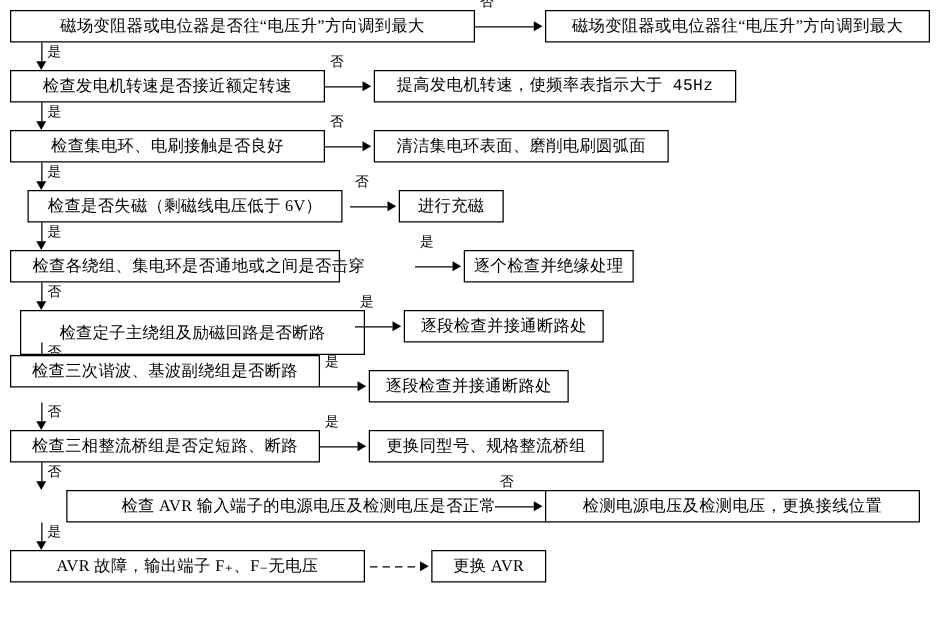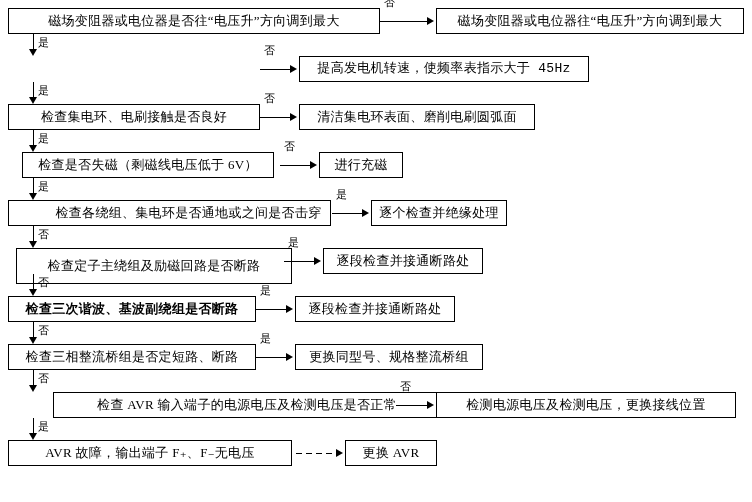--- a/index.html
+++ b/index.html
@@ -70,20 +70,21 @@
 
 <div id="canvas">
     <div class="node" style="left:8px;top:8px;width:372px;height:26px;">磁场变阻器或电位器是否往“电压升”方向调到最大</div>
     <div class="conn h-line" style="left:380px;top:21px;width:47px;"></div>
     <div class="arrow-right" style="left:427px;top:17px;"></div>
     <div class="label" style="left:384px;top:-3px;">否</div>
     <div class="node" style="left:436px;top:8px;width:308px;height:26px;">磁场变阻器或电位器往“电压升”方向调到最大</div>
     <div class="conn v-line" style="left:33px;top:34px;height:15px;"></div>
     <div class="arrow-down" style="left:29px;top:49px;"></div>
     <div class="label" style="left:38px;top:37px;">是</div>
+    <div class="node" style="left:8px;top:56px;width:252px;height:26px;">检查发电机转速是否接近额定转速</div>
     <div class="conn h-line" style="left:260px;top:69px;width:30px;"></div>
     <div class="arrow-right" style="left:290px;top:65px;"></div>
     <div class="label" style="left:264px;top:45px;">否</div>
     <div class="node" style="left:299px;top:56px;width:290px;height:26px;font-family:Liberation Mono, monospace;">提高发电机转速，使频率表指示大于 45Hz</div>
     <div class="conn v-line" style="left:33px;top:82px;height:15px;"></div>
     <div class="arrow-down" style="left:29px;top:97px;"></div>
     <div class="label" style="left:38px;top:85px;">是</div>
     <div class="node" style="left:8px;top:104px;width:252px;height:26px;">检查集电环、电刷接触是否良好</div>
     <div class="conn h-line" style="left:260px;top:117px;width:30px;"></div>
     <div class="arrow-right" style="left:290px;top:113px;"></div>
@@ -93,37 +94,37 @@
     <div class="arrow-down" style="left:29px;top:145px;"></div>
     <div class="label" style="left:38px;top:133px;">是</div>
     <div class="node" style="left:22px;top:152px;width:252px;height:26px;">检查是否失磁（剩磁线电压低于 6V）</div>
     <div class="conn h-line" style="left:280px;top:165px;width:30px;"></div>
     <div class="arrow-right" style="left:310px;top:161px;"></div>
     <div class="label" style="left:284px;top:141px;">否</div>
     <div class="node" style="left:319px;top:152px;width:84px;height:26px;">进行充磁</div>
     <div class="conn v-line" style="left:33px;top:178px;height:15px;"></div>
     <div class="arrow-down" style="left:29px;top:193px;"></div>
     <div class="label" style="left:38px;top:181px;">是</div>
-    <div class="node" style="left:8px;top:200px;width:323px;height:26px;padding-left:43px;">检查各绕组、集电环是否通地或之间是否击穿</div>
+    <div class="node" style="left:8px;top:200px;width:264px;height:26px;padding-left:43px;">检查各绕组、集电环是否通地或之间是否击穿</div>
     <div class="conn h-line" style="left:332px;top:213px;width:30px;"></div>
     <div class="arrow-right" style="left:362px;top:209px;"></div>
     <div class="label" style="left:336px;top:189px;">是</div>
     <div class="node" style="left:371px;top:200px;width:136px;height:26px;">逐个检查并绝缘处理</div>
     <div class="conn v-line" style="left:33px;top:226px;height:15px;"></div>
     <div class="arrow-down" style="left:29px;top:241px;"></div>
     <div class="label" style="left:38px;top:229px;">否</div>
     <div class="node" style="left:16px;top:248px;width:276px;height:36px;">检查定子主绕组及励磁回路是否断路</div>
     <div class="conn h-line" style="left:284px;top:261px;width:30px;"></div>
     <div class="arrow-right" style="left:314px;top:257px;"></div>
     <div class="label" style="left:288px;top:237px;">是</div>
     <div class="node" style="left:323px;top:248px;width:160px;height:26px;">逐段检查并接通断路处</div>
     <div class="conn v-line" style="left:33px;top:274px;height:15px;"></div>
     <div class="arrow-down" style="left:29px;top:289px;"></div>
     <div class="label" style="left:38px;top:277px;">否</div>
-    <div class="node" style="left:8px;top:296px;width:248px;height:26px;font-weight:bold;">检查三次谐波、基波副绕组是否断路</div>
+    <div class="node" style="left:8px;top:284px;width:248px;height:26px;">检查三次谐波、基波副绕组是否断路</div>
     <div class="conn h-line" style="left:256px;top:309px;width:30px;"></div>
     <div class="arrow-right" style="left:286px;top:305px;"></div>
     <div class="label" style="left:260px;top:285px;">是</div>
     <div class="node" style="left:295px;top:296px;width:160px;height:26px;">逐段检查并接通断路处</div>
     <div class="conn v-line" style="left:33px;top:322px;height:15px;"></div>
     <div class="arrow-down" style="left:29px;top:337px;"></div>
     <div class="label" style="left:38px;top:325px;">否</div>
     <div class="node" style="left:8px;top:344px;width:248px;height:26px;">检查三相整流桥组是否定短路、断路</div>
     <div class="conn h-line" style="left:256px;top:357px;width:30px;"></div>
     <div class="arrow-right" style="left:286px;top:353px;"></div>

